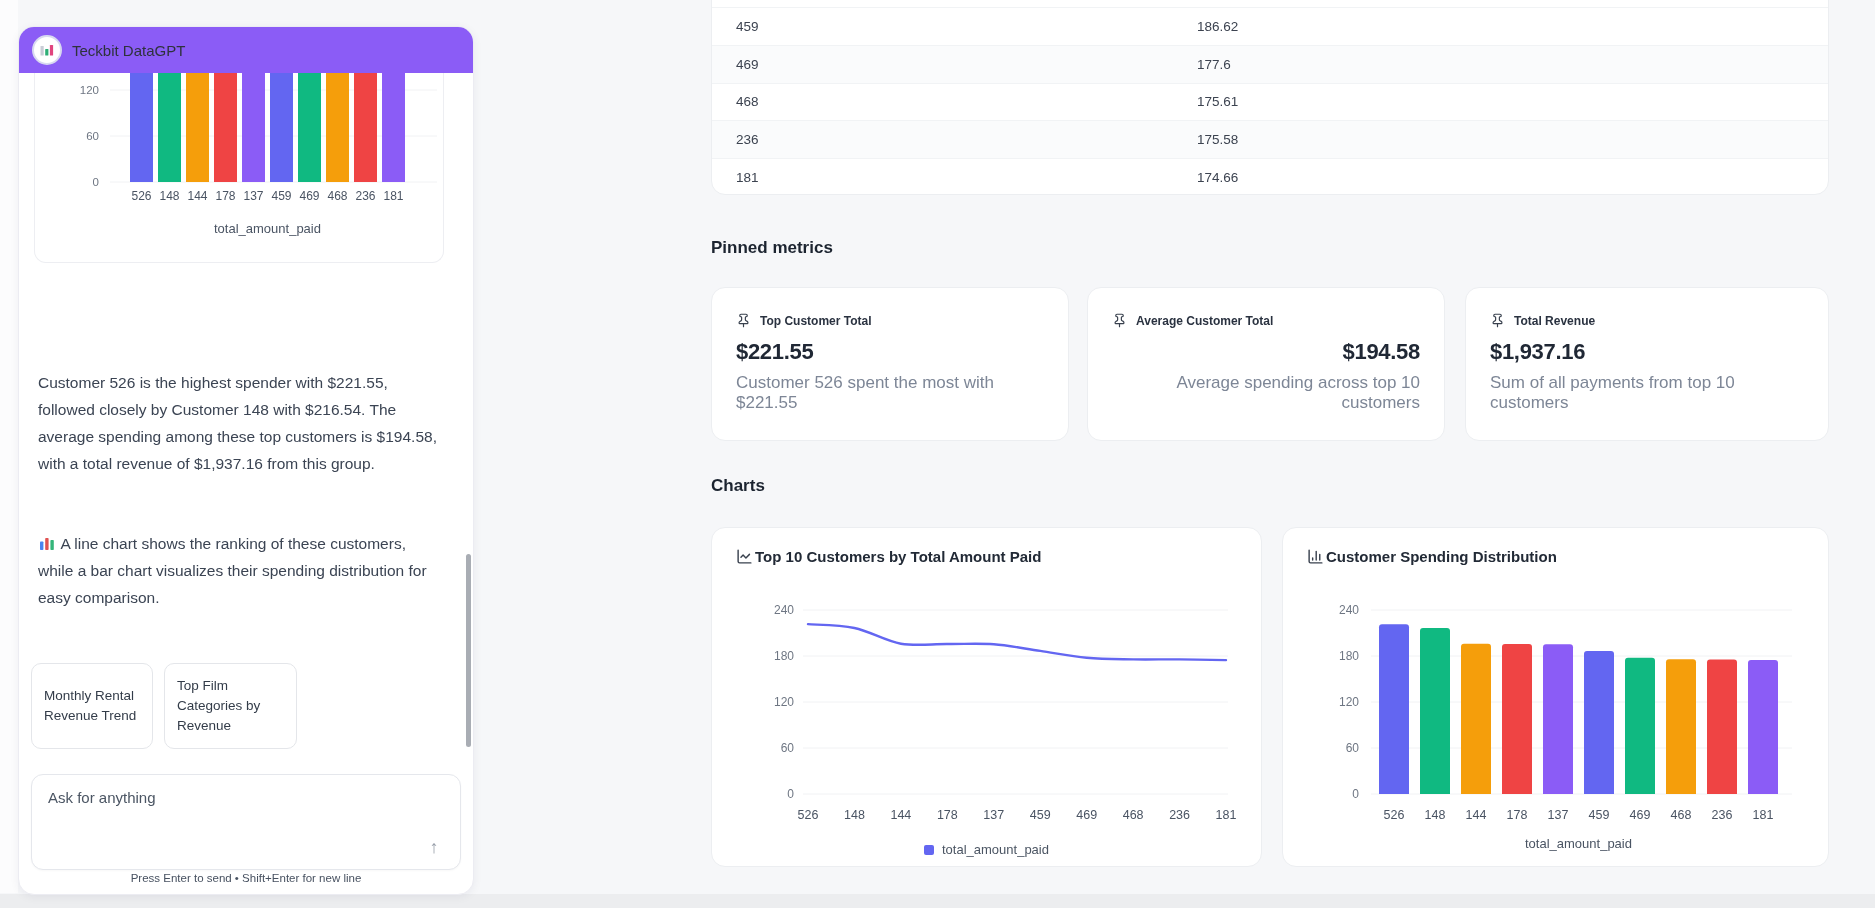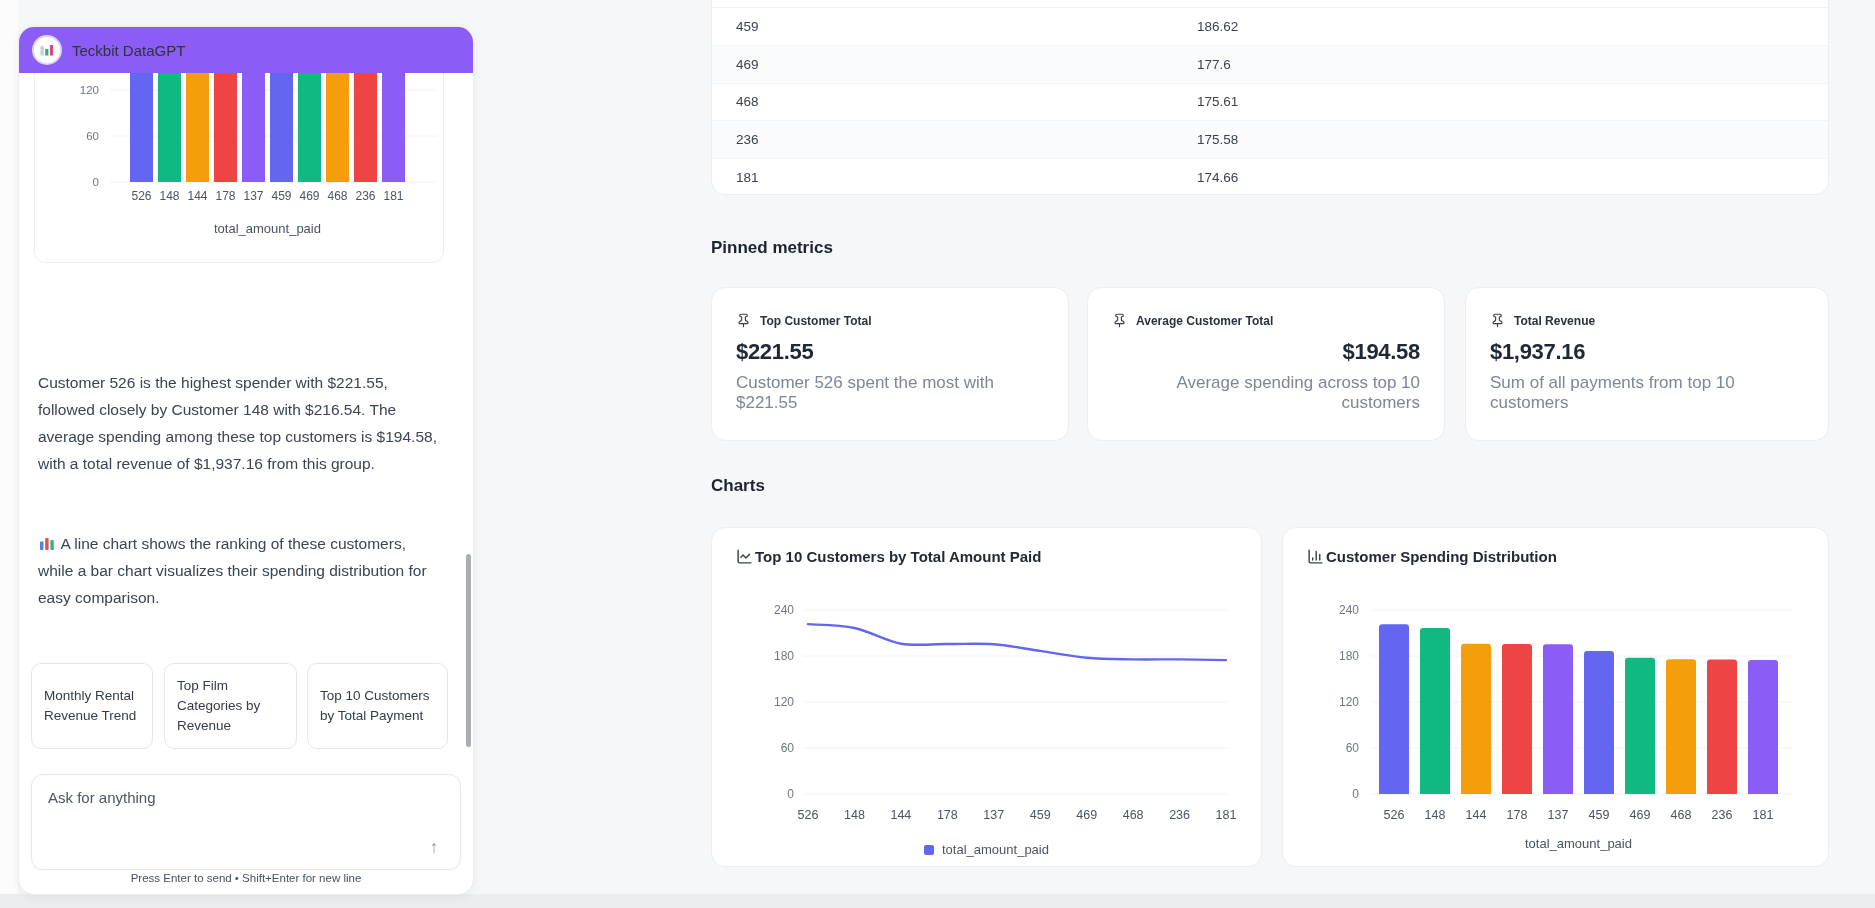--- a/index.html
+++ b/index.html
@@ -273,21 +273,20 @@
     <svg class="emoji" width="17" height="17" viewBox="0 0 17 17">
       <rect x="1" y="6.5" width="3.4" height="8.5" rx="0.8" fill="#4a84f0"></rect>
       <rect x="6.2" y="3" width="3.4" height="12" rx="0.8" fill="#e05252"></rect>
       <rect x="11.4" y="5" width="3.4" height="10" rx="0.8" fill="#35b57a"></rect>
     </svg>
     <span>A line chart shows the ranking of these customers, while a bar chart visualizes their spending distribution for easy comparison.</span>
   </div>
 
   <button class="chip c1">Monthly Rental Revenue Trend</button>
   <button class="chip c2">Top Film Categories by Revenue</button>
-  <button class="chip c3">Top 10 Customers by Total Payment</button>
 
   <div class="input-card">
     <textarea placeholder="Ask for anything" style=""></textarea>
     <button class="send">
       <span>↑</span>
     </button>
   </div>
 
   <div class="hint">Press Enter to send • Shift+Enter for new line</div>
   <div class="scroll-thumb"></div>

